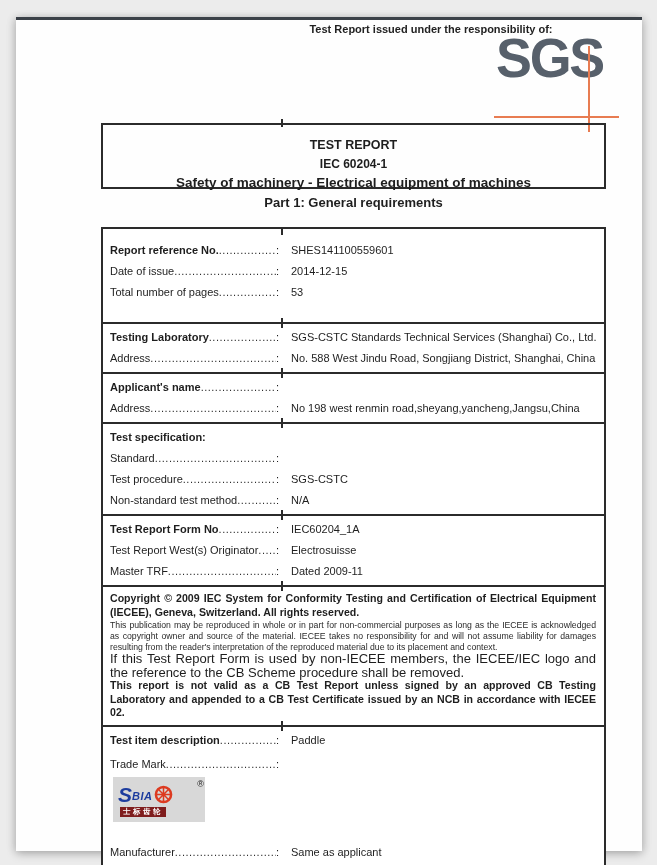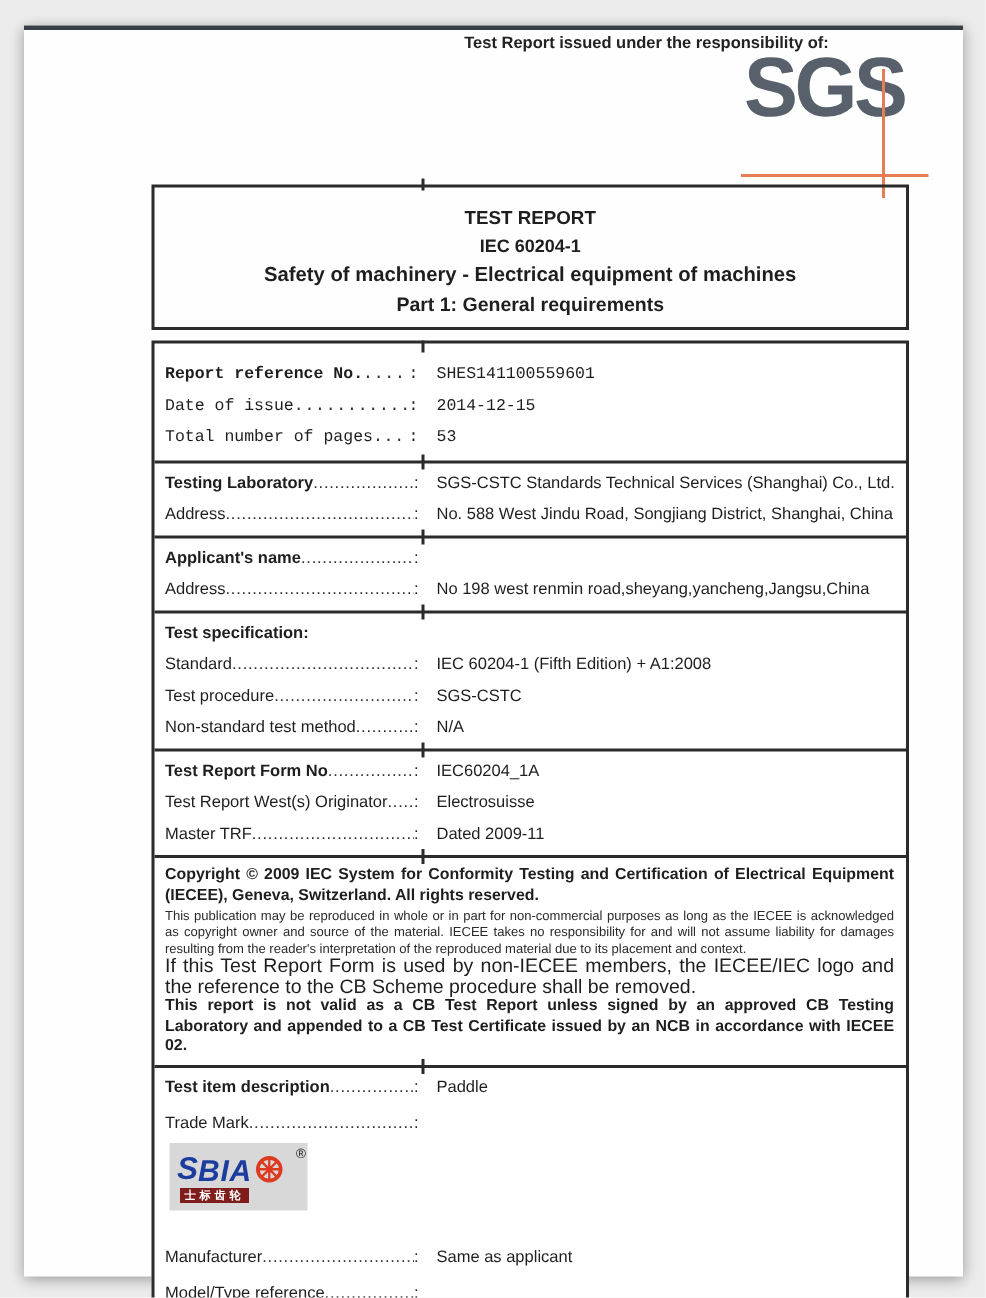--- a/index.html
+++ b/index.html
@@ -25,41 +25,41 @@
   .sgs-text{
     position:absolute;left:10px;top:-14px;
     font-size:70px;font-weight:bold;letter-spacing:-3px;color:#57606b;
     transform:scale(0.77,0.80);transform-origin:left top;
   }
   .sgs-hline{position:absolute;left:8px;top:76px;width:125px;height:2px;background:#e87c52;}
   .sgs-vline{position:absolute;left:102px;top:6px;width:2px;height:86px;background:#e87c52;}
 
   
   .hdr-box{
-    position:absolute;left:85px;top:103px;width:505px;height:97px;
+    position:absolute;left:85px;top:103px;width:505px;height:66px;
     border:2px solid #2b2b2b;text-align:center;box-sizing:border-box;
     padding-top:11px;
   }
   .hdr-box::before{content:"";position:absolute;left:178px;top:-6px;width:2px;height:8px;background:#2b2b2b;}
   .hdr-l1{font-size:12.5px;font-weight:bold;line-height:19px;}
   .hdr-l2{font-size:12px;font-weight:bold;line-height:18px;}
   .hdr-l3{font-size:13.5px;font-weight:bold;line-height:20px;}
   .hdr-l4{font-size:13px;font-weight:bold;line-height:19px;}
 
   
   .report-table{
     position:absolute;left:85px;top:207px;width:505px;
     border:2px solid #2b2b2b;box-sizing:border-box;
     background:#fff;
   }
   .report-table::before{content:"";position:absolute;left:178px;top:-2px;width:2px;height:8px;background:#2b2b2b;}
   .tgroup{position:relative;padding:3px 0;}
   .tgroup + .tgroup{border-top:2px solid #2b2b2b;}
   .tgroup + .tgroup::before{content:"";position:absolute;left:178px;top:-6px;width:2px;height:10px;background:#2b2b2b;}
-  .tgroup.first{padding-top:11px;padding-bottom:4px;font-family:Liberation Mono, monospace;}
+  .tgroup.first{padding-top:11px;padding-bottom:19px;}
 
   .trow{display:flex;align-items:flex-start;line-height:21px;font-size:11px;}
   .lbl{display:flex;width:178px;min-width:178px;padding-left:7px;box-sizing:border-box;}
   .lbl .lt{white-space:nowrap;}
   .lbl .b{font-weight:bold;}
   .leader{flex:1;overflow:hidden;white-space:nowrap;color:#2c2c2c;}
   .leader::after{content:"..................................................................................";letter-spacing:0.5px;font-size:11px;}
   .colon{padding-right:2px;}
   .val{padding-left:10px;flex:1;}
   .sect-hdr{font-weight:bold;font-size:11px;line-height:21px;padding-left:7px;}
@@ -73,21 +73,21 @@
 
   
   .trow.tall{align-items:flex-start;}
   .tm-box{
     position:relative;display:inline-block;width:92px;height:45px;
     background:#d8d8d8;margin-top:2px;
   }
   .tm-reg{position:absolute;top:-3px;right:1px;font-size:9px;color:#1b1b1b;}
   .tm-line1{position:absolute;left:5px;top:8px;display:flex;align-items:flex-end;}
   .tm-s{font-size:21px;font-weight:bold;font-style:italic;color:#1c3c9e;line-height:18px;}
-  .tm-bia{font-size:20px;font-weight:bold;font-style:italic;color:#1c3c9e;line-height:15px;letter-spacing:0.5px;}
+  .tm-bia{font-size:11px;font-weight:bold;font-style:italic;color:#1c3c9e;line-height:15px;letter-spacing:0.5px;}
   .tm-wheel{margin-left:2px;margin-bottom:0px;}
   .tm-sub{
     position:absolute;left:7px;top:30px;
     background:#7f1d1d;color:#ffffff;font-size:7.5px;font-weight:bold;
     letter-spacing:2.5px;padding:0 3px;line-height:10px;white-space:nowrap;
   }
   .gap-top{margin-top:13px;}
   .gap-sm{margin-top:3px;flex-direction:column;}
 </style>
 </head>
@@ -177,21 +177,20 @@
     </div>
 
     <div class="tgroup">
       <div class="sect-hdr">Test specification:</div>
       <div class="trow">
         <div class="lbl">
             <span class="lt">Standard</span>
             <span class="leader"></span>
             <span class="colon">:</span>
           </div>
-        <div class="val">IEC 60204-1 (Fifth Edition) + A1:2008</div>
       </div>
       <div class="trow">
         <div class="lbl">
             <span class="lt">Test procedure</span>
             <span class="leader"></span>
             <span class="colon">:</span>
           </div>
         <div class="val">SGS-CSTC</div>
       </div>
       <div class="trow">

